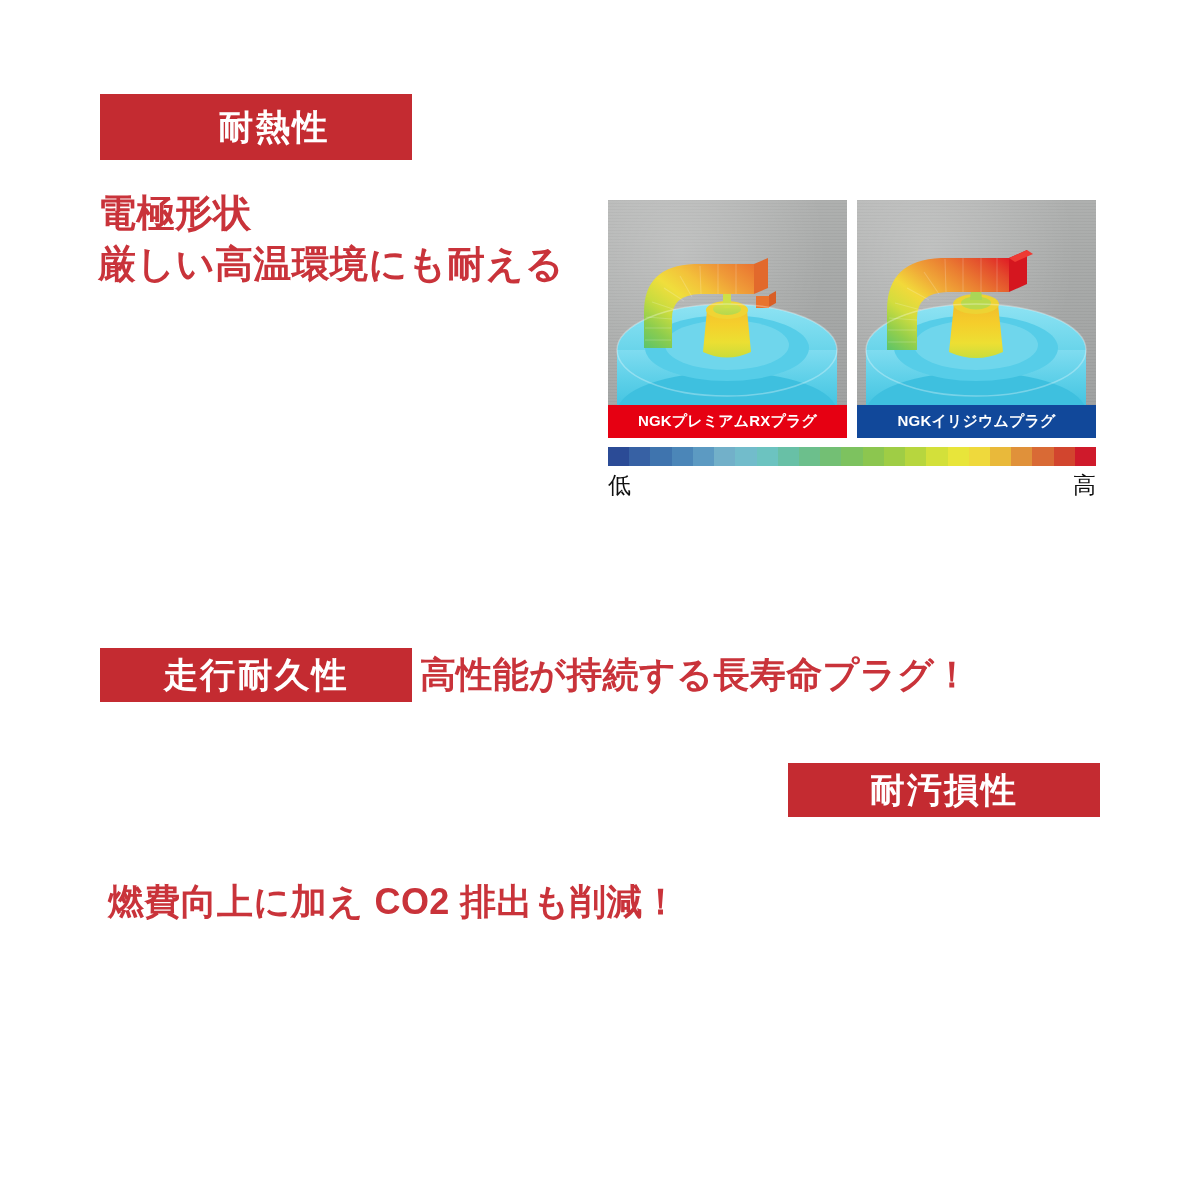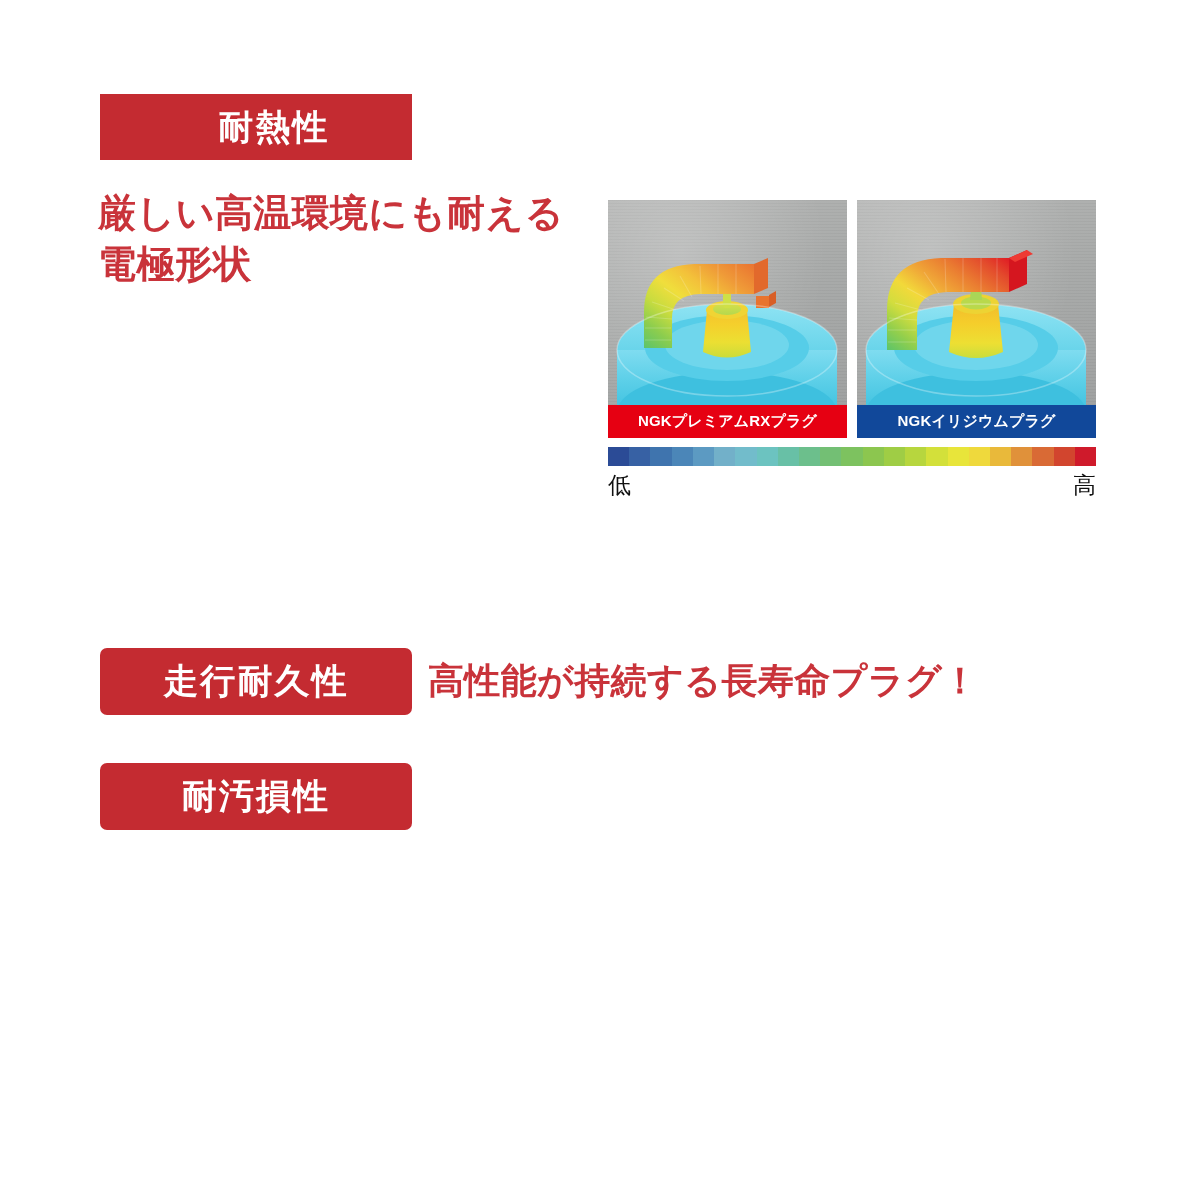--- a/index.html
+++ b/index.html
@@ -135,53 +135,52 @@
   .feature-row {
     position:absolute;
     left:100px;
     display:flex;
     align-items:center;
     width:1000px;
   }
 
   .feature-badge {
     flex:0 0 auto;
-    width:312px; height:67px;
+    width:312px; height:54px;
     background:#c42b31;
     color:#ffffff;
     display:flex; align-items:center; justify-content:center;
     font-size:35px; font-weight:700;
     letter-spacing:0.06em;
     white-space:nowrap;
-    border-radius:7px;
   }
 
   .feature-text {
-    margin-left:16px;
+    margin-left:8px;
     color:#c9333a;
     font-size:36px;
     font-weight:700;
     letter-spacing:0.01em;
     white-space:nowrap;
   }
 
   #feature-row-0 { top:648px; }
-  #feature-row-1 { top:763px; }
+  #feature-row-1 { top:763px;justify-content:flex-end; }
   #feature-row-2 { top:878px; }
 </style>
 </head>
 <body>
 
 <div id="page">
 
   <div id="badge-heat" class="badge">耐熱性</div>
 
   <div id="headline">
+    <div>電極形状</div>
     <div>厳しい高温環境にも耐える</div>
-    <div>電極形状</div>
   </div>
 
 
   <div id="fem-block">
 
 
     <div id="fem-panels">
 
       <div class="fem-panel">
         <svg class="fem-svg" viewBox="0 0 239 238" preserveAspectRatio="none">
@@ -356,15 +355,16 @@
   <div class="feature-row" id="feature-row-0">
     <div class="feature-badge">走行耐久性</div>
     <div class="feature-text">高性能が持続する長寿命プラグ！</div>
   </div>
 
   <div class="feature-row" id="feature-row-1">
     <div class="feature-badge">耐汚損性</div>
   </div>
 
   <div class="feature-row" id="feature-row-2">
+    <div class="feature-text">燃費向上に加え CO2 排出も削減！</div>
   </div>
 
 </div>
 
 </body></html>

